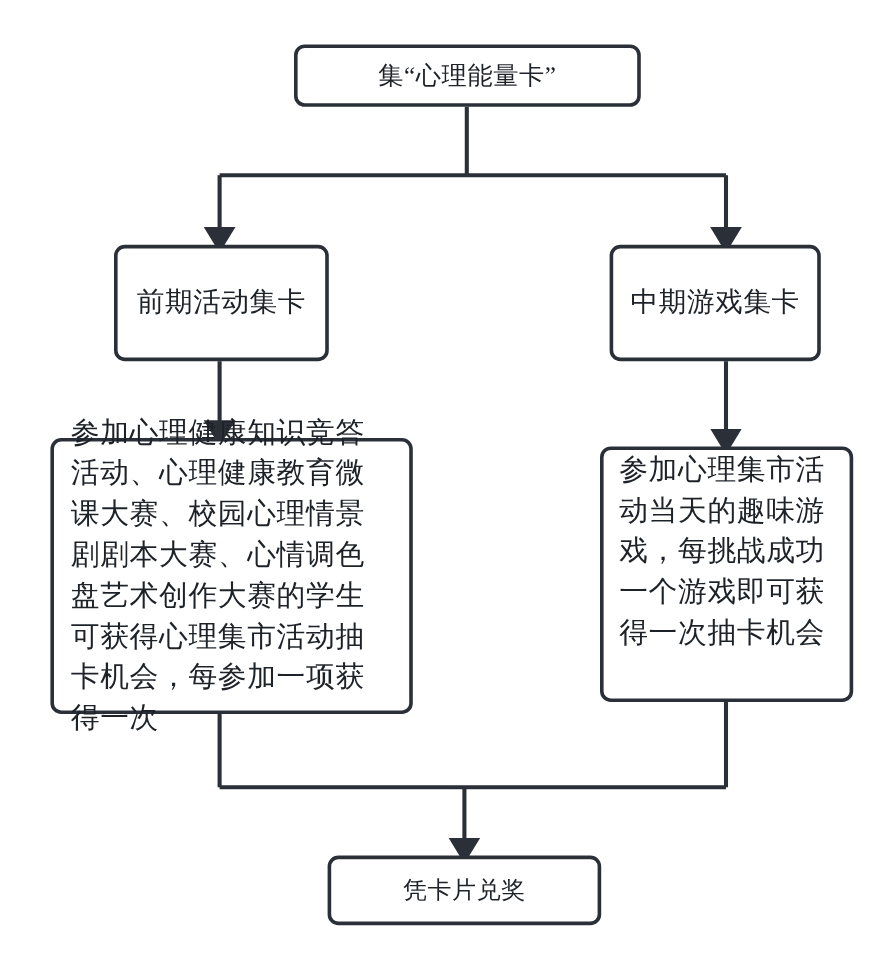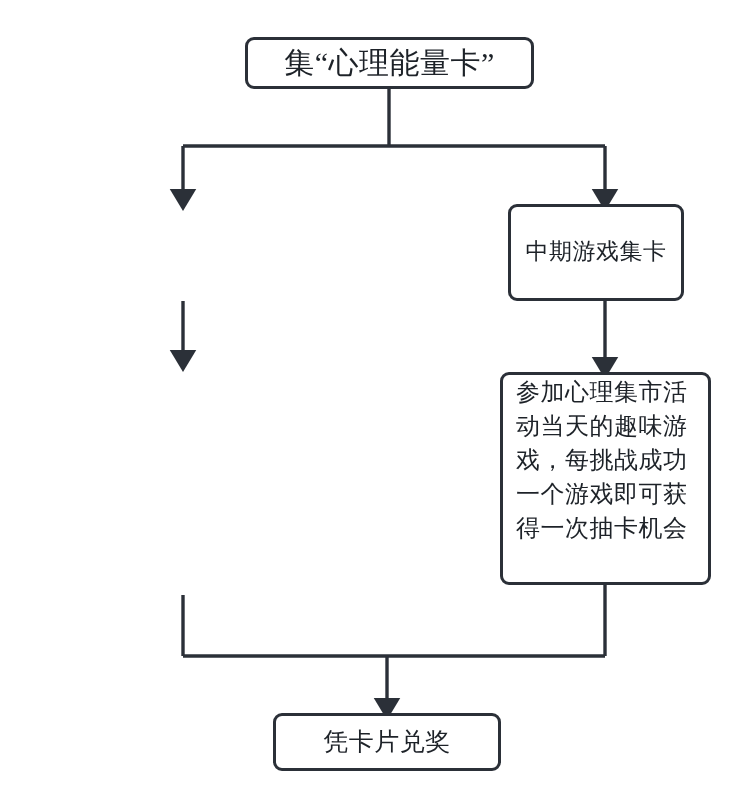--- a/index.html
+++ b/index.html
@@ -50,21 +50,21 @@
     line-height: 1.34;
     letter-spacing: 0.5px;
   }
   
   #node-root {
     left: 245px;
     top: 37px;
     width: 289px;
     height: 52px;
   }
-  #node-root .label { font-size: 30px; }
+  #node-root .label { font-size: 21px; }
 
   #node-early {
     left: 95px;
     top: 204px;
     width: 179px;
     height: 97px;
   }
   #node-early .label { font-size: 23px; }
 
   #node-mid {
@@ -102,21 +102,21 @@
     text-align: left;
     padding: 0 13px;
   }
 
   #node-redeem {
     left: 273px;
     top: 713px;
     width: 228px;
     height: 58px;
   }
-  #node-redeem .label { font-size: 25px; }
+  #node-redeem .label { font-size: 20px; }
 </style>
 </head>
 <body>
 
 <div id="canvas">
 
   <svg class="connectors" viewBox="0 0 747 808" width="747" height="808" aria-hidden="true">
     <defs>
       <marker id="arrowhead" markerWidth="9" markerHeight="9" refX="3.2" refY="4.5" orient="auto" markerUnits="strokeWidth">
         <path d="M0,0.6 L6.4,4.5 L0,8.4 z" fill="#2b3038"></path>
@@ -144,25 +144,31 @@
       <path d="M183,656 L605,656"></path>
 
       <path d="M387,656 L387,709" marker-end="url(#arrowhead)"></path>
     </g>
   </svg>
 
   <div class="node" id="node-root">
     <span class="label">集“心理能量卡”</span>
   </div>
 
+  <div class="node" id="node-early">
+    <span class="label">前期活动集卡</span>
+  </div>
 
   <div class="node" id="node-mid">
     <span class="label">中期游戏集卡</span>
   </div>
 
+  <div class="node" id="node-early-detail">
+    <span class="label">参加心理健康知识竞答活动、心理健康教育微课大赛、校园心理情景剧剧本大赛、心情调色盘艺术创作大赛的学生可获得心理集市活动抽卡机会，每参加一项获得一次</span>
+  </div>
 
   <div class="node" id="node-mid-detail">
     <span class="label">参加心理集市活动当天的趣味游戏，每挑战成功一个游戏即可获得一次抽卡机会</span>
   </div>
 
   <div class="node" id="node-redeem">
     <span class="label">凭卡片兑奖</span>
   </div>
 
 </div>

